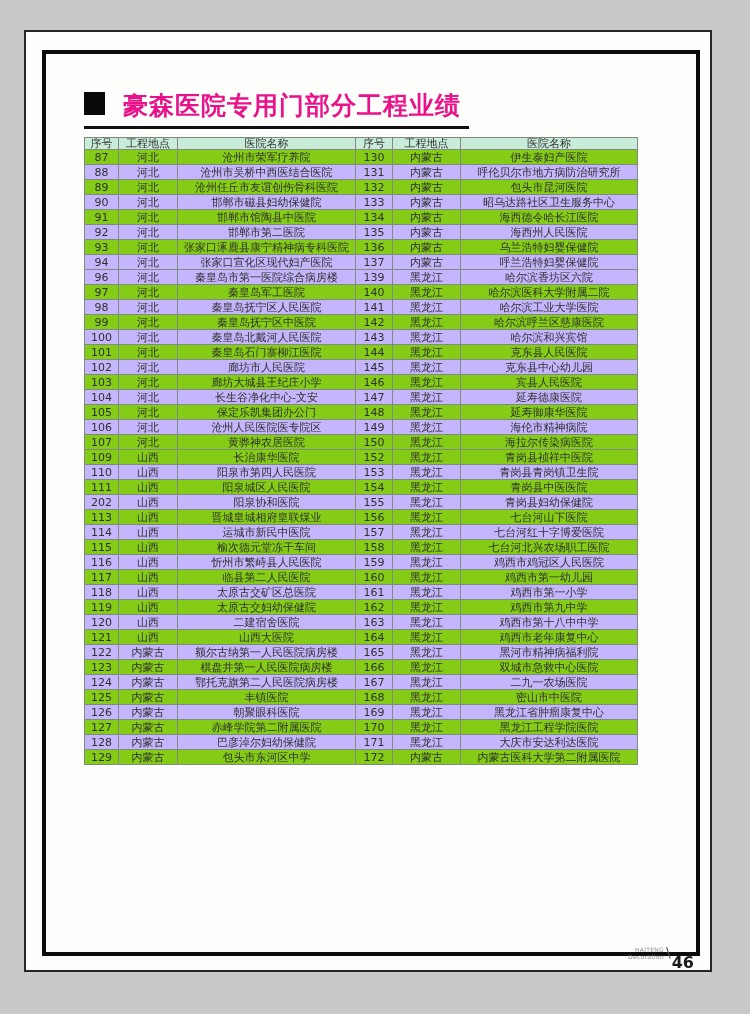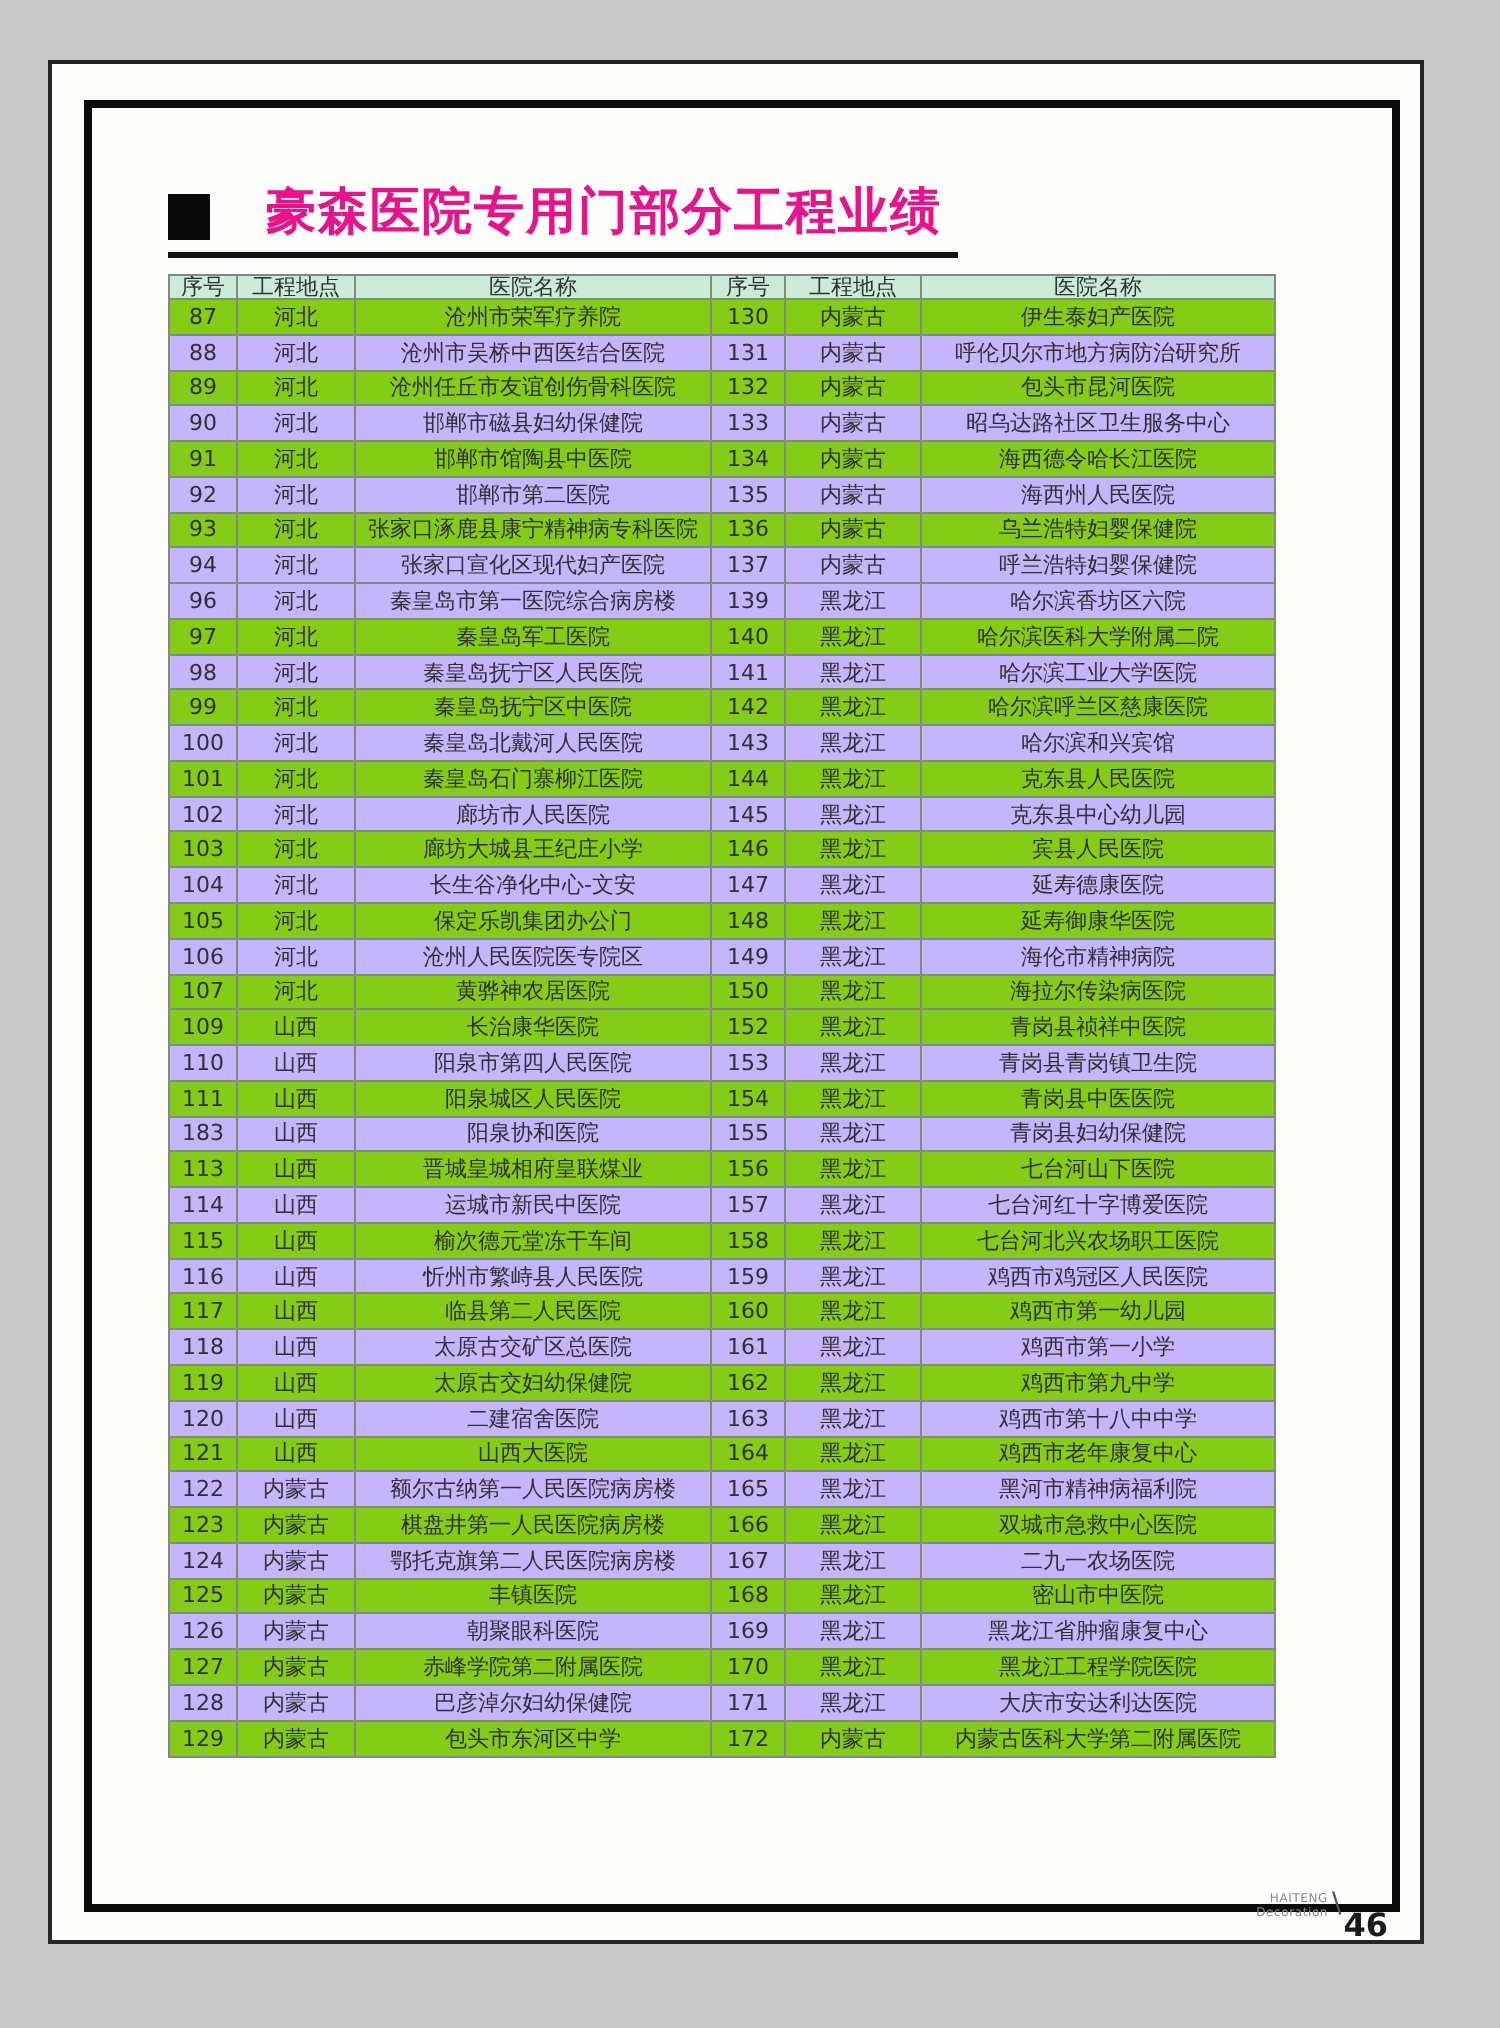--- a/index.html
+++ b/index.html
@@ -18,37 +18,37 @@
     background:#fdfdfc;
   }
   .inner-frame {
     position:absolute; left:42px; top:50px;
     width:658px; height:906px;
     border:4px solid #0c0c0c;
     background:#fefefd;
   }
   .title-block {
     position:absolute; left:84px; top:92px;
-    display:flex; align-items:flex-end; gap:28px;
+    display:flex; align-items:flex-start; gap:18px;
     padding:0 8px 6px 0;
     border-bottom:3px solid #111;
     width:fit-content;
   }
   .title-square {
     width:21px; height:23px; background:#0a0a0a;
     flex:0 0 auto;
   }
   .title-text {
     font-size:25px; font-weight:bold; color:#e9128a;
     letter-spacing:1px; line-height:1.1;
     white-space:nowrap;
   }
   table.projects {
     position:absolute; left:84px; top:137px;
-    width:553px; height:742px;
+    width:553px; height:628px;
     border-collapse:collapse;
     table-layout:fixed;
     font-size:11px; color:#303030;
     background:#fcfcf9;
   }
   table.projects th, table.projects td {
     border:1px solid #7e8a82;
     text-align:center; vertical-align:middle;
     padding:0 1px;
     overflow:hidden; white-space:nowrap;
@@ -288,21 +288,21 @@
       </tr>
       <tr class="stripe-white">
         <td>111</td>
         <td>山西</td>
         <td>阳泉城区人民医院</td>
         <td>154</td>
         <td>黑龙江</td>
         <td>青岗县中医医院</td>
       </tr>
       <tr class="stripe-green">
-        <td>183</td>
+        <td>202</td>
         <td>山西</td>
         <td>阳泉协和医院</td>
         <td>155</td>
         <td>黑龙江</td>
         <td>青岗县妇幼保健院</td>
       </tr>
       <tr class="stripe-white">
         <td>113</td>
         <td>山西</td>
         <td>晋城皇城相府皇联煤业</td>

